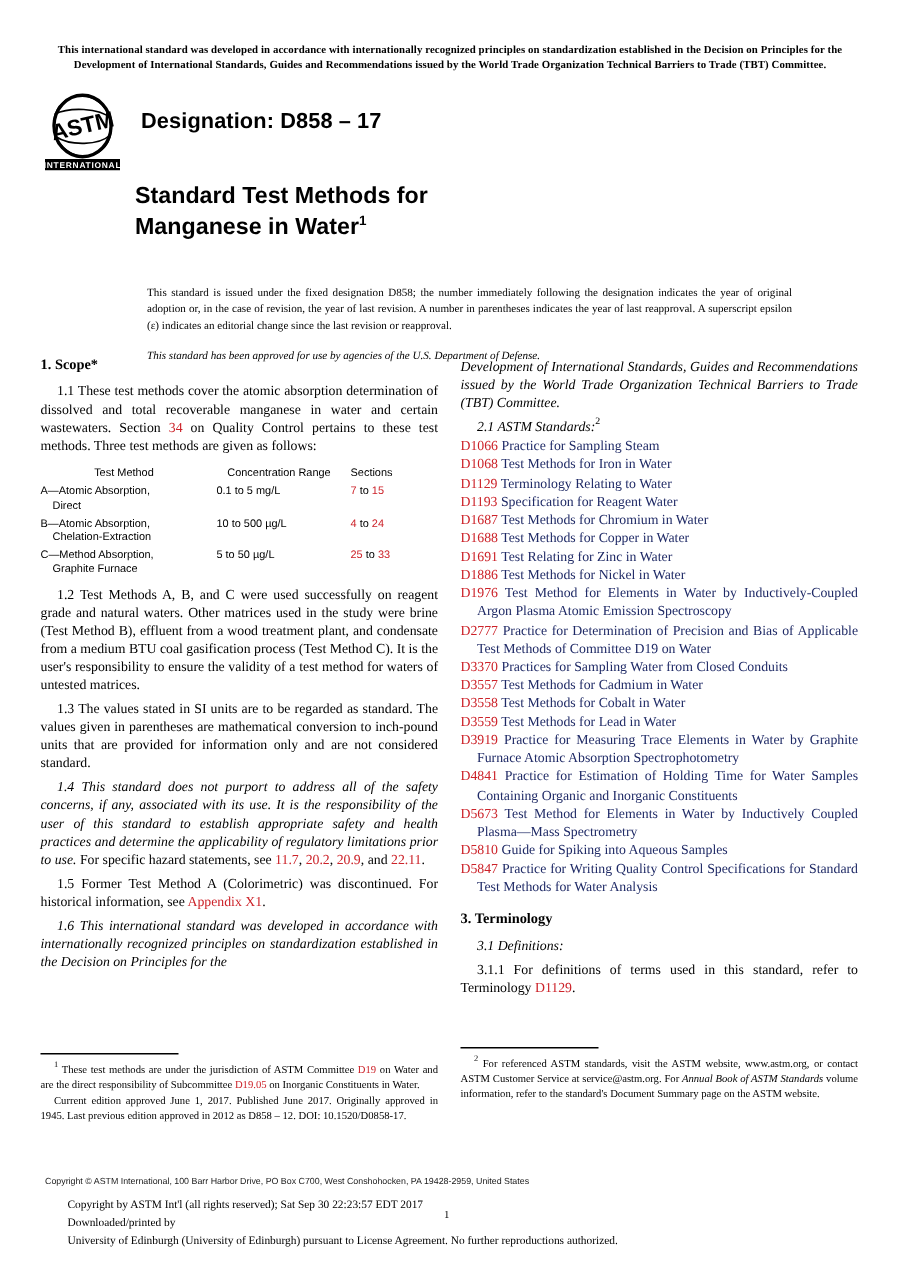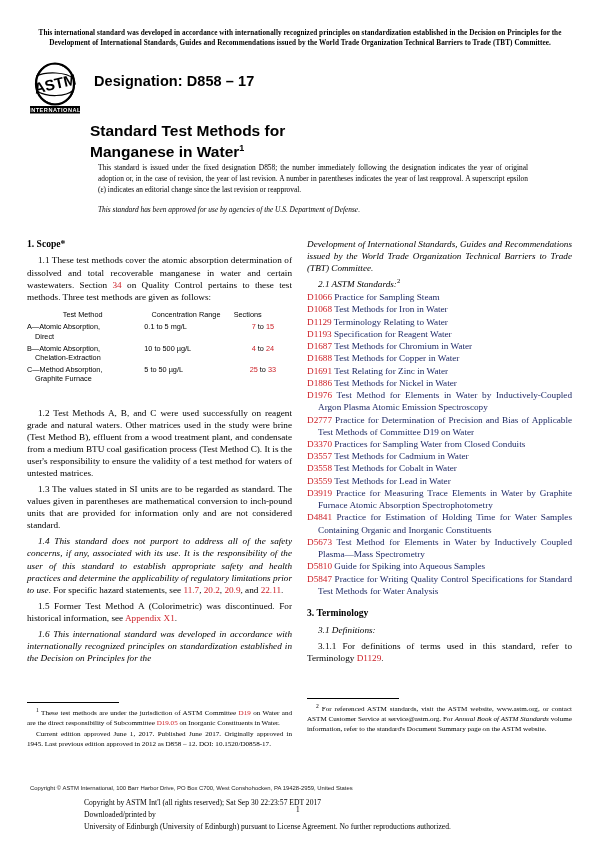--- a/index.html
+++ b/index.html
@@ -78,21 +78,21 @@
     line-height: 1.36;
     margin: 0;
   }
   .doc-title sup {
     font-size: 9px;
     vertical-align: super;
     line-height: 0;
   }
 
   .issue-note {
-    margin-top: 1px;
+    margin-top: 28px;
     margin-left: 8px;
     width: 430px;
     font-size: 7.4px;
     line-height: 1.47;
     text-align: justify;
   }
   .approval-note {
     margin-top: 9px;
     margin-left: 8px;
     width: 430px;
@@ -133,38 +133,38 @@
   .lnk { color: #cc2229; }
   .lnk-title { color: #1f2a66; }
 
   
   table.methods {
     width: 100%;
     border-collapse: collapse;
     font-family: "Liberation Sans", sans-serif;
     font-size: 7.3px;
     margin-top: 7px;
-    margin-bottom: 22px;
+    margin-bottom: 5px;
     line-height: 1.26;
   }
   table.methods th {
     font-weight: normal;
     padding: 0 0 2px 0;
     text-align: center;
   }
   table.methods th.c1 { text-align: center; width: 42%; }
   table.methods th.c2 { width: 36%; }
   table.methods th.c3 { text-align: left; width: 22%; }
   table.methods td {
     padding: 1.5px 0 1.5px 0;
     vertical-align: top;
   }
   table.methods td.c1 { text-align: left; }
   table.methods td.c2 { text-align: left; padding-left: 6px; }
-  table.methods td.c3 { text-align: center; }
+  table.methods td.c3 { text-align: left; }
   .subline { display: block; padding-left: 8px; }
 
   
   ul.std-list {
     list-style: none;
     margin: 0;
     padding: 0;
     font-size: 9.2px;
     line-height: 1.33;
   }
@@ -226,21 +226,21 @@
     color: #1a1a1a;
   }
   .license-block {
     position: absolute;
     left: 45px;
     top: 797px;
     width: 510px;
     font-size: 7.6px;
     line-height: 1.55;
   }
-  .license-block div { white-space: nowrap; margin-left: 39px; }
+  .license-block div { white-space: nowrap; }
   .page-number {
     position: absolute;
     left: 296px;
     top: 806px;
     font-size: 7.2px;
   }
 </style>
 </head>
 <body>
 

